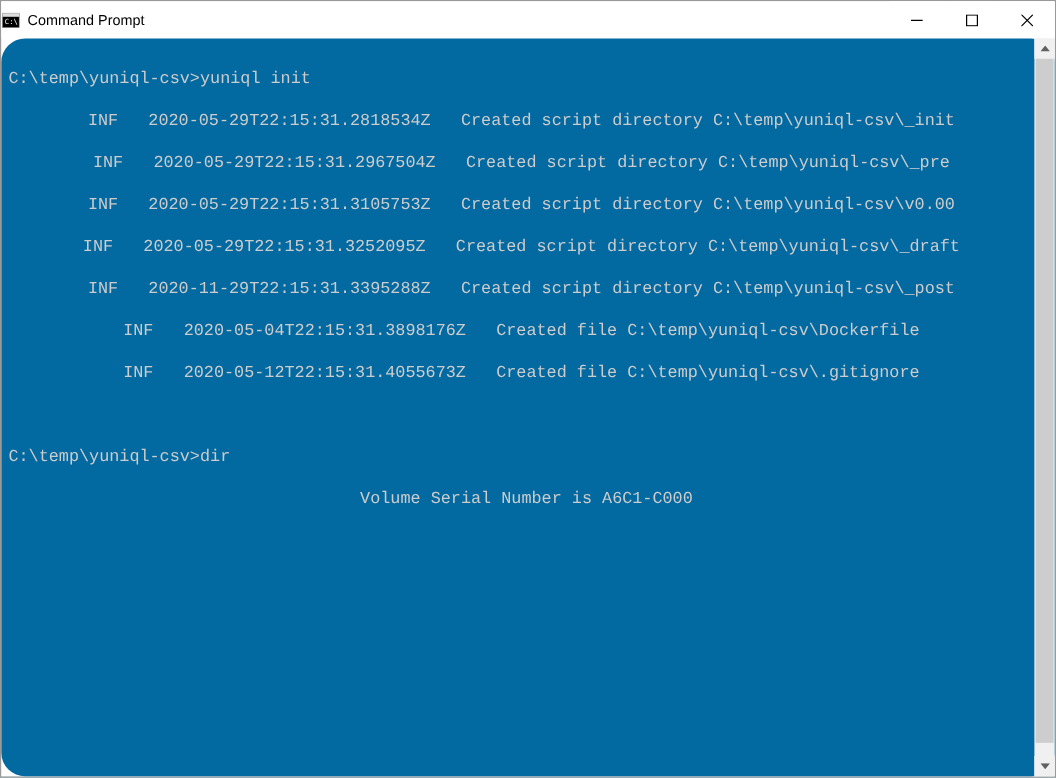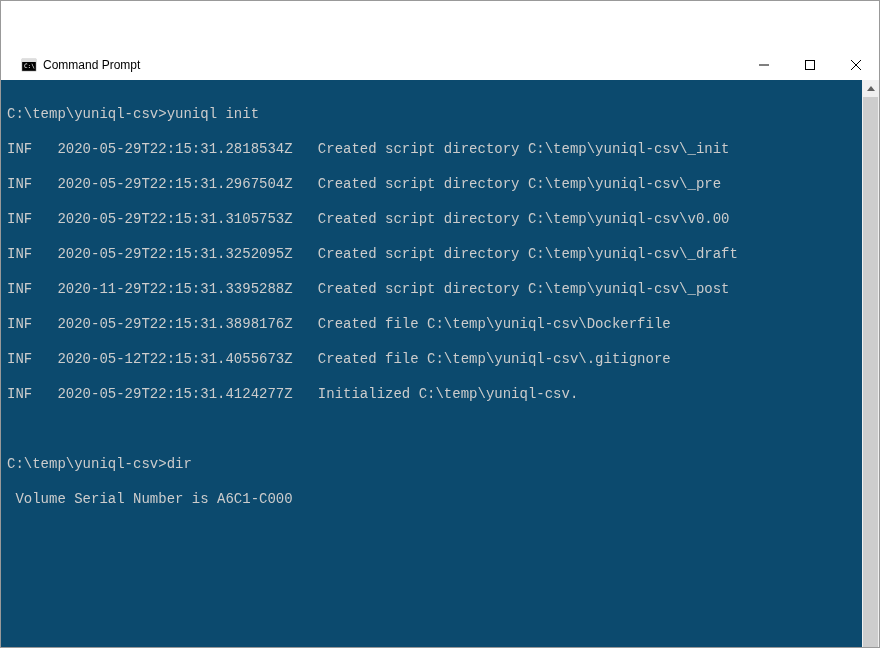--- a/index.html
+++ b/index.html
@@ -9,23 +9,22 @@
       width: 880px;
       height: 648px;
       overflow: hidden;
       border: 1px solid #999;
     }
     .titlebar {
       height: 31px;
       background: #fff;
       display: flex;
       align-items: center;
-      padding-left: 20px;
+      padding-left: 0;
       border-bottom: 0;
-      margin-top: 48px;
     }
     .titlebar-icon {
       width: 16px;
       height: 16px;
       margin-right: 6px;
       display: flex;
       align-items: center;
       justify-content: center;
     }
     .titlebar-title {
@@ -40,24 +39,25 @@
     .win-btn {
       width: 46px;
       height: 100%;
       display: flex;
       align-items: center;
       justify-content: center;
       background: #fff;
     }
     .win-btn svg { stroke: #000; stroke-width: 1; fill: none; }
     .console {
-      background: #0c4a6e;
+      background: #0369a1;
       width: 100%;
       height: calc(100% - 31px);
       position: relative;
+      border-radius: 20px;
     }
     .console-inner {
       width: calc(100% - 17px);
       height: 100%;
       padding: 8px 0 0 6px;
       font-family: Consolas, 'Courier New', monospace;
       font-size: 14px;
       line-height: 17.5px;
       color: #ccc;
       white-space: pre;
@@ -81,21 +81,21 @@
     }
     .scroll-thumb {
       position: absolute;
       left: 1px;
       width: 15px;
       background: #cdcdcd;
       top: 17px;
       height: 570px;
     }
     .prompt-line { color: #ccc; }
-    .log-line { color: #ccc; }
+    .log-line { color: #ccc; text-align: center; }
   </style>
 </head>
 <body>
 
 <div class="titlebar">
   <div class="titlebar-icon">
     <svg width="16" height="16" viewBox="0 0 16 16">
       <rect x="1" y="2" width="14" height="12" fill="#000" stroke="#888" stroke-width="0.5"></rect>
       <rect x="1" y="2" width="14" height="3" fill="#ddd"></rect>
       <text x="3" y="11" font-size="6" fill="#fff" font-family="monospace">C:\</text>
@@ -123,23 +123,22 @@
 </div>
 
 <div class="console">
   <div class="console-inner">
 <div class="prompt-line"><span>C:\temp\yuniql-csv&gt;</span><span>yuniql init</span></div>
 <div class="log-line">INF   2020-05-29T22:15:31.2818534Z   Created script directory C:\temp\yuniql-csv\_init</div>
 <div class="log-line">INF   2020-05-29T22:15:31.2967504Z   Created script directory C:\temp\yuniql-csv\_pre</div>
 <div class="log-line">INF   2020-05-29T22:15:31.3105753Z   Created script directory C:\temp\yuniql-csv\v0.00</div>
 <div class="log-line">INF   2020-05-29T22:15:31.3252095Z   Created script directory C:\temp\yuniql-csv\_draft</div>
 <div class="log-line">INF   2020-11-29T22:15:31.3395288Z   Created script directory C:\temp\yuniql-csv\_post</div>
-<div class="log-line">INF   2020-05-29T22:15:31.3898176Z   Created file C:\temp\yuniql-csv\Dockerfile</div>
+<div class="log-line">INF   2020-05-04T22:15:31.3898176Z   Created file C:\temp\yuniql-csv\Dockerfile</div>
 <div class="log-line">INF   2020-05-12T22:15:31.4055673Z   Created file C:\temp\yuniql-csv\.gitignore</div>
-<div class="log-line">INF   2020-05-29T22:15:31.4124277Z   Initialized C:\temp\yuniql-csv.</div>
 <div class="log-line"> </div>
 <div class="prompt-line"><span>C:\temp\yuniql-csv&gt;</span><span>dir</span></div>
 <div class="log-line"> Volume Serial Number is A6C1-C000</div>
 <div class="log-line"> </div>
 
 
 
 
 
 

